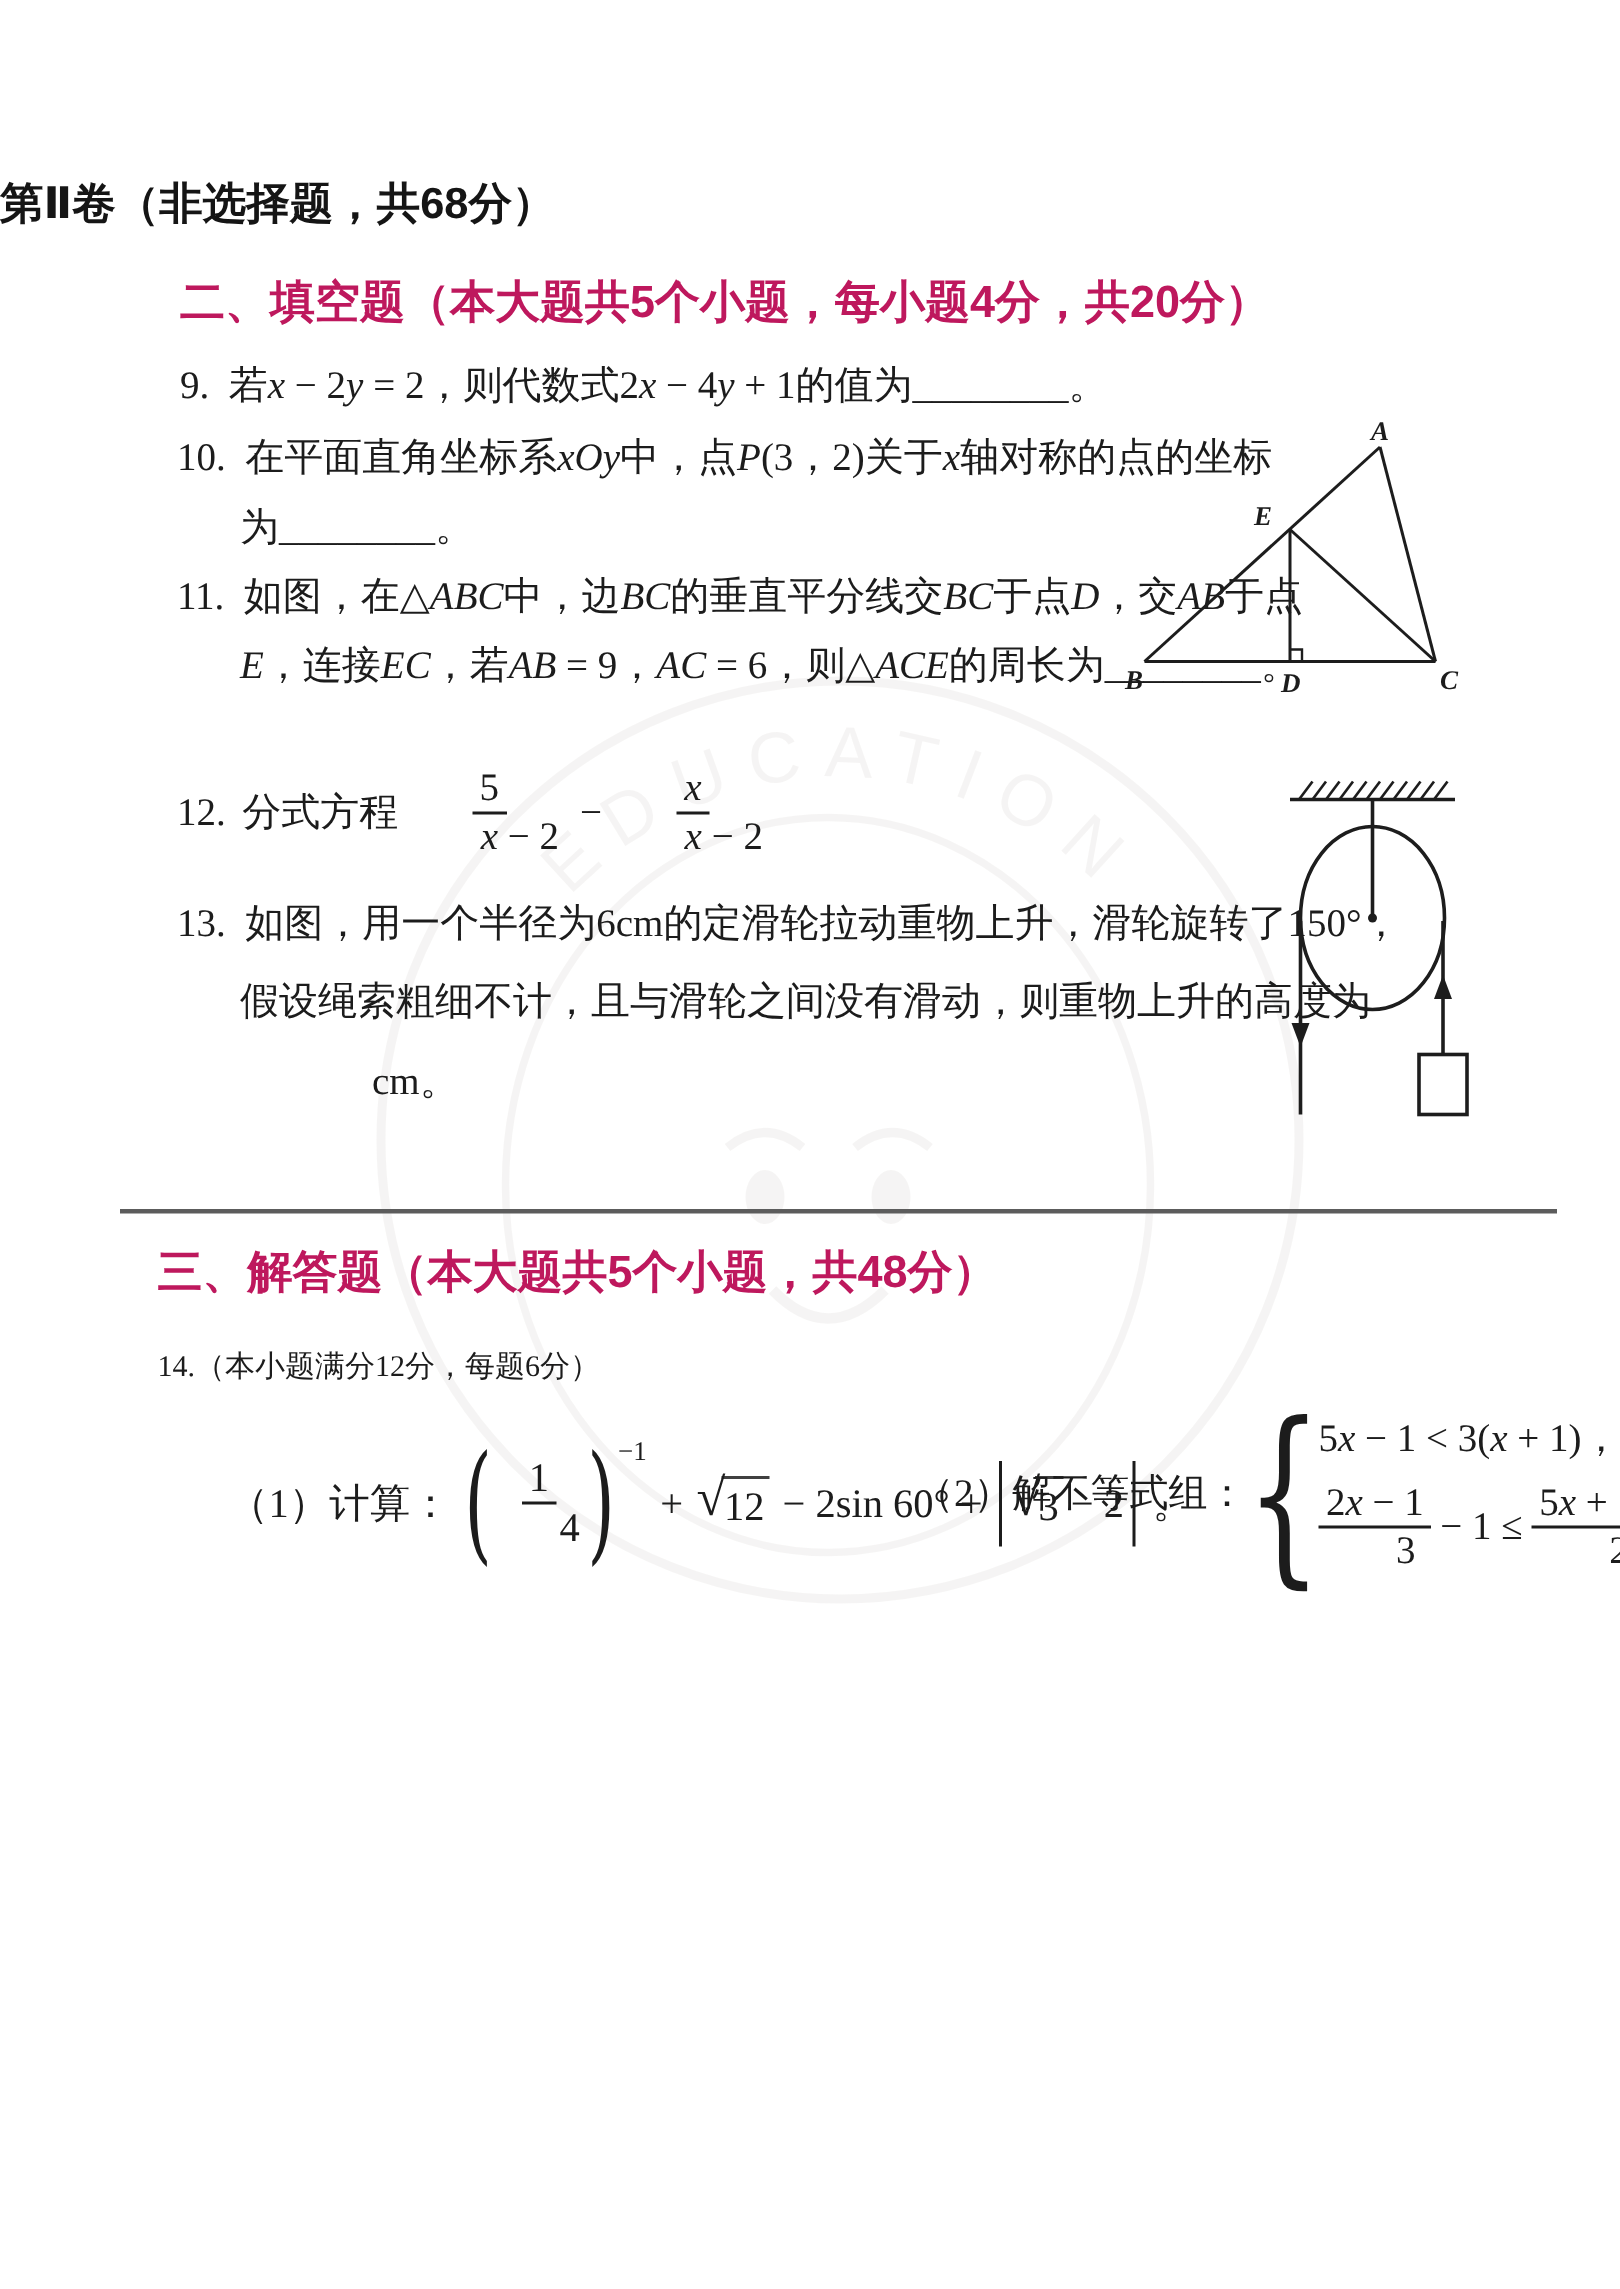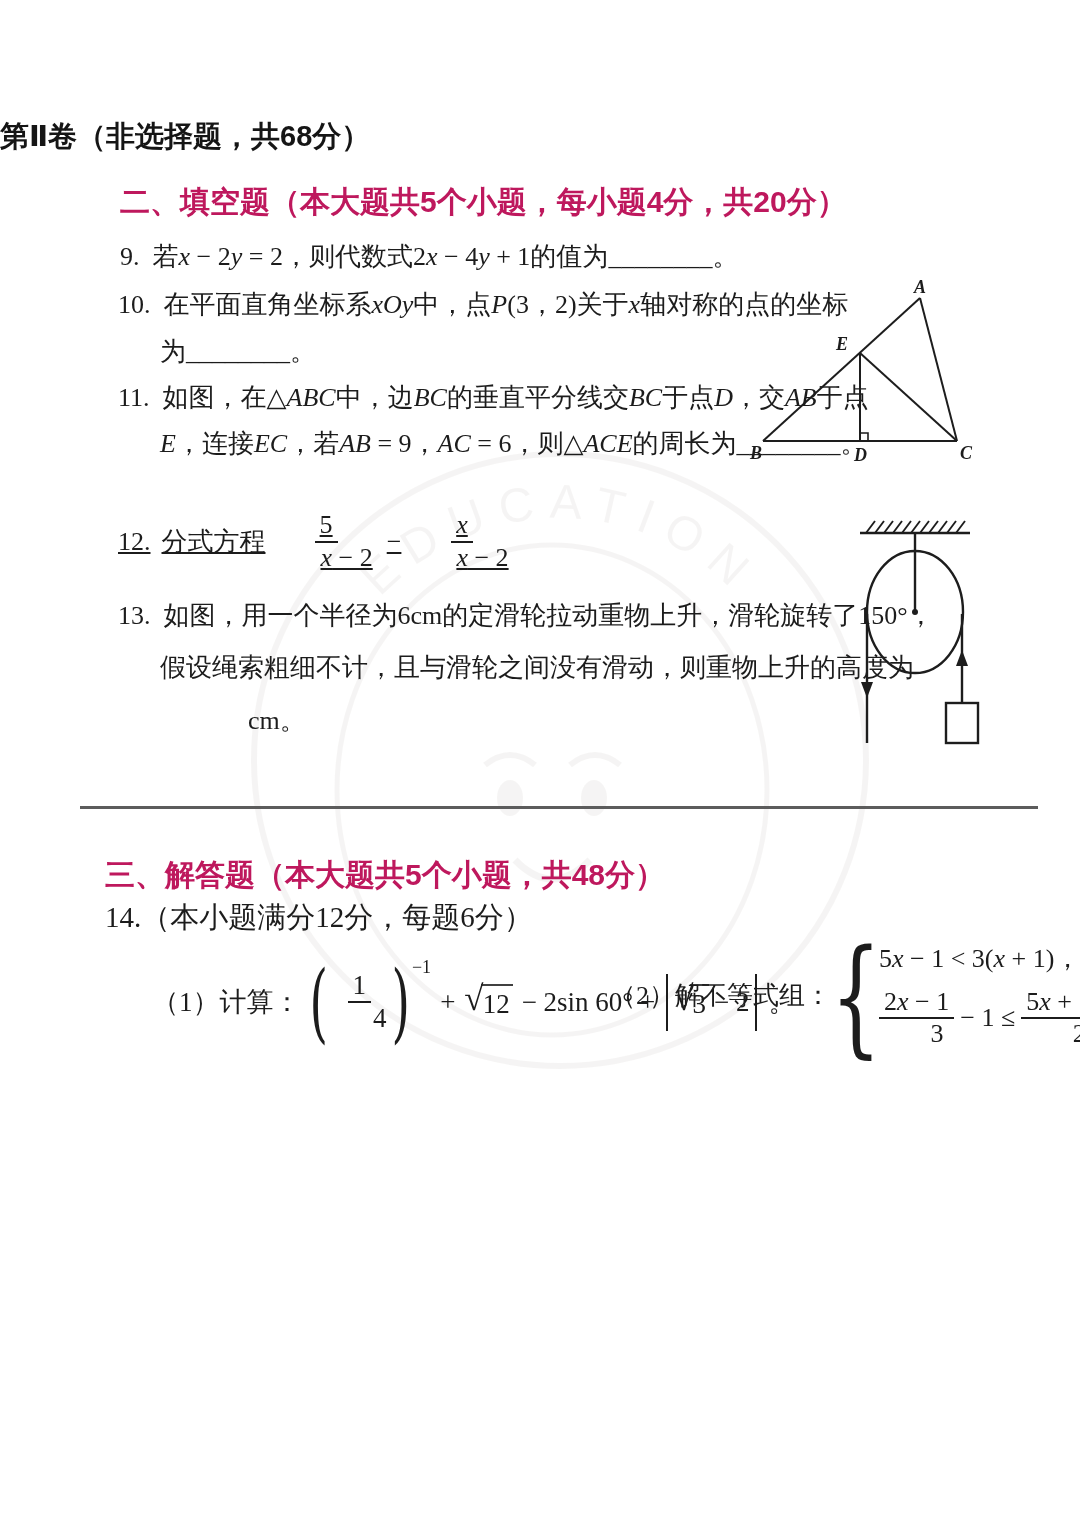--- a/index.html
+++ b/index.html
@@ -112,21 +112,21 @@
       <path d="M 112,75 L 209,163"></path>
       <path d="M 112,155 L 120,155 L 120,163" stroke-width="1.6"></path>
     </g>
     <text x="166" y="15">A</text>
     <text x="2" y="181">B</text>
     <text x="212" y="181">C</text>
     <text x="106" y="183">D</text>
     <text x="88" y="72">E</text>
   </svg>
 
-  <div class="line mathline" style="left:118px;top:506px;height:72px;text-decoration:underline;">
+  <div class="line mathline" style="left:118px;top:506px;height:72px;">
     <span class="qnum">12.</span>
     <span><span>分式方程</span></span>
     <span class="frac">
       <span class="fnum"><span>5</span></span>
       <span class="fden"><span class="it">x</span><span> − 2</span></span>
     </span>
     <span>−</span>
     <span class="frac">
       <span class="fnum"><span class="it">x</span></span>
       <span class="fden"><span class="it">x</span><span> − 2</span></span>
@@ -163,23 +163,23 @@
     </g>
     <g fill="#1d1d1d" stroke="none">
       <circle cx="75" cy="112" r="3"></circle>
       <polygon points="27,198 21,182 33,182"></polygon>
       <polygon points="122,150 116,166 128,166"></polygon>
     </g>
   </svg>
 
   <div class="divider"></div>
 
-  <div class="line heading" style="left:105px;top:830px;margin-top:26px;">三、解答题（本大题共5个小题，共48分）</div>
-
-  <div class="line" style="left:105px;top:899px;font-size:29px;">14.（本小题满分12分，每题6分）</div>
+  <div class="line heading" style="left:105px;top:830px;">三、解答题（本大题共5个小题，共48分）</div>
+
+  <div class="line" style="left:105px;top:899px;font-size:20px;">14.（本小题满分12分，每题6分）</div>
 
   <div class="line mathline" style="left:152px;top:955px;height:95px;font-size:27px;">
     <span>（1）计算：</span>
     <span class="pgroup">
       <span class="bigparen">(</span>
       <span class="frac">
         <span class="fnum">1</span>
         <span class="fden">4</span>
       </span>
       <span class="bigparen">)</span>

